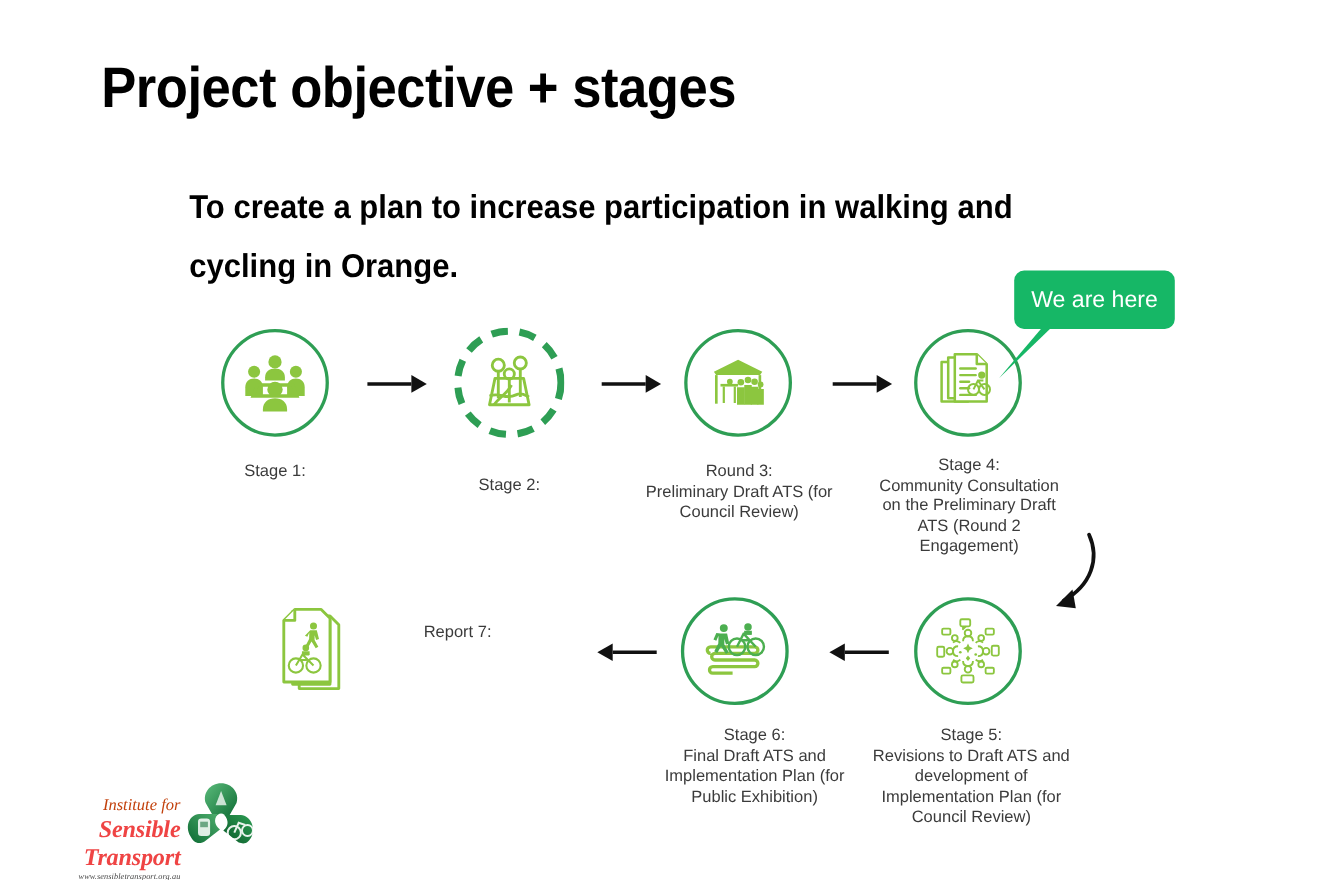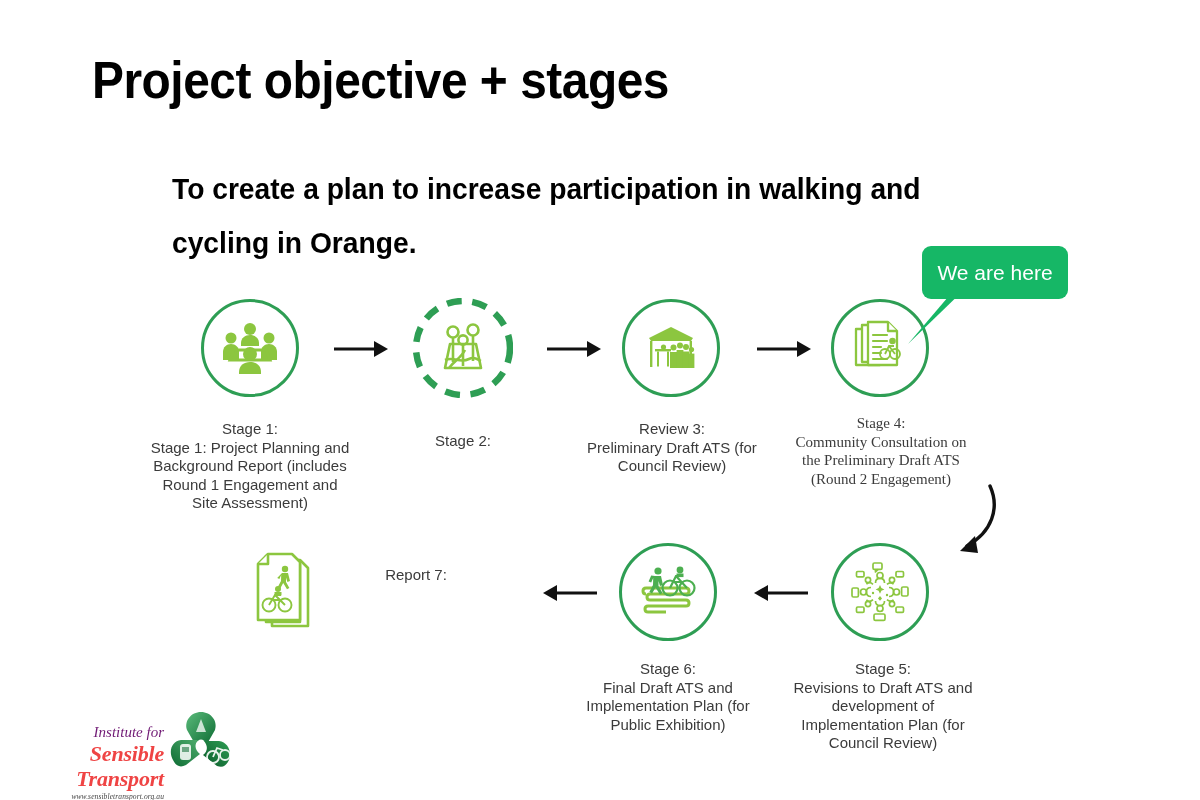--- a/index.html
+++ b/index.html
@@ -135,21 +135,21 @@
     position: absolute;
     left: 0;
     top: 18px;
     width: 140px;
     text-align: right;
     font-family: "Liberation Serif", serif;
   }
   #logo .logo-line1 {
     font-size: 15px;
     font-style: italic;
-    color: #701a75;
+    color: #c2410c;
     line-height: 17px;
     display: block;
   }
   #logo .logo-line2 {
     font-size: 22px;
     font-style: italic;
     font-weight: bold;
     color: #ef4444;
     line-height: 25px;
     display: block;
@@ -190,21 +190,20 @@
         <path d="M43 36c0-5 3.5-8 8-8s8 3 8 8v8h-16z"></path>
         <circle cx="32" cy="38" r="7"></circle>
         <path d="M21 56c0-6.5 5-10 11-10s11 3.5 11 10v2H21z"></path>
       </g>
       <path d="M16 34h32l4 10H12z" fill="none" stroke="#8cc63f" stroke-width="3"></path>
     </svg>
   </div>
 </div>
 <div class="stage-caption" style="left:150px; top:420px; width:200px;">
   <div>Stage 1:</div>
-  <div>Stage 1: Project Planning and Background Report (includes Round 1 Engagement and Site Assessment)</div>
 </div>
 
 <svg class="arrow" style="left:332px; top:336px;" width="58" height="26" viewBox="0 0 58 26">
   <line x1="2" y1="13" x2="42" y2="13" stroke="#111111" stroke-width="3.2"></line>
   <path d="M42 5 L56 13 L42 21 Z" fill="#111111"></path>
 </svg>
 
 <div class="stage" style="left:414px; top:299px;">
   <div class="circle dashed">
     <svg class="dashring" viewBox="0 0 100 100">
@@ -252,21 +251,21 @@
           <circle cx="47" cy="31" r="3"></circle>
           <path d="M43.6 35.5h6.8v16.5h-6.8z"></path>
           <circle cx="52.5" cy="33.5" r="2.6"></circle>
           <path d="M49.6 37.6h5.8v14.4h-5.8z"></path>
         </g>
       </g>
     </svg>
   </div>
 </div>
 <div class="stage-caption" style="left:580px; top:420px; width:184px;">
-  <div>Review 3:</div>
+  <div>Round 3:</div>
   <div>Preliminary Draft ATS (for Council Review)</div>
 </div>
 
 <svg class="arrow" style="left:755px; top:336px;" width="58" height="26" viewBox="0 0 58 26">
   <line x1="2" y1="13" x2="42" y2="13" stroke="#111111" stroke-width="3.2"></line>
   <path d="M42 5 L56 13 L42 21 Z" fill="#111111"></path>
 </svg>
 
 <div class="stage" style="left:831px; top:299px;">
   <div class="circle">
@@ -286,21 +285,21 @@
       </g>
       <g fill="none" stroke="#8cc63f" stroke-width="1.8">
         <circle cx="37" cy="38" r="5"></circle>
         <circle cx="47" cy="38" r="5"></circle>
         <path d="M37 38 L41 30 L46 30 M41 30 L47 38"></path>
         <circle cx="44.5" cy="25" r="2.4" fill="#8cc63f"></circle>
       </g>
     </svg>
   </div>
 </div>
-<div class="stage-caption" style="left:790px; top:414px; width:182px;font-family:Liberation Serif, serif;">
+<div class="stage-caption" style="left:790px; top:414px; width:182px;">
   <div>Stage 4:</div>
   <div>Community Consultation on the Preliminary Draft ATS (Round 2 Engagement)</div>
 </div>
 
 <div id="callout">
   <svg class="tail" viewBox="0 0 80 70">
     <path d="M58 8 L74 2 L12 62 Z" fill="#16b766"></path>
   </svg>
   <div class="bubble">
     <span class="bubble-label">We are here</span>
@@ -386,21 +385,21 @@
         <circle cx="51" cy="28" r="7.5"></circle>
         <path d="M34 28 L40 16 L47 16 M40 16 L51 28 M38 22 L45 22"></path>
       </g>
       <g fill="#4caf50">
         <circle cx="44" cy="10" r="3.4"></circle>
         <path d="M40.5 13.5h7v3.6h-7z"></path>
       </g>
     </svg>
   </div>
 </div>
-<div class="stage-caption" style="left:582px; top:660px; width:172px;">
+<div class="stage-caption" style="left:600px; top:660px; width:172px;">
   <div>Stage 6:</div>
   <div>Final Draft ATS and Implementation Plan (for Public Exhibition)</div>
 </div>
 
 <svg class="arrow" style="left:541px; top:580px;" width="58" height="26" viewBox="0 0 58 26">
   <line x1="16" y1="13" x2="56" y2="13" stroke="#111111" stroke-width="3.2"></line>
   <path d="M16 5 L2 13 L16 21 Z" fill="#111111"></path>
 </svg>
 
 <div class="stage" style="left:252px; top:550px;">

